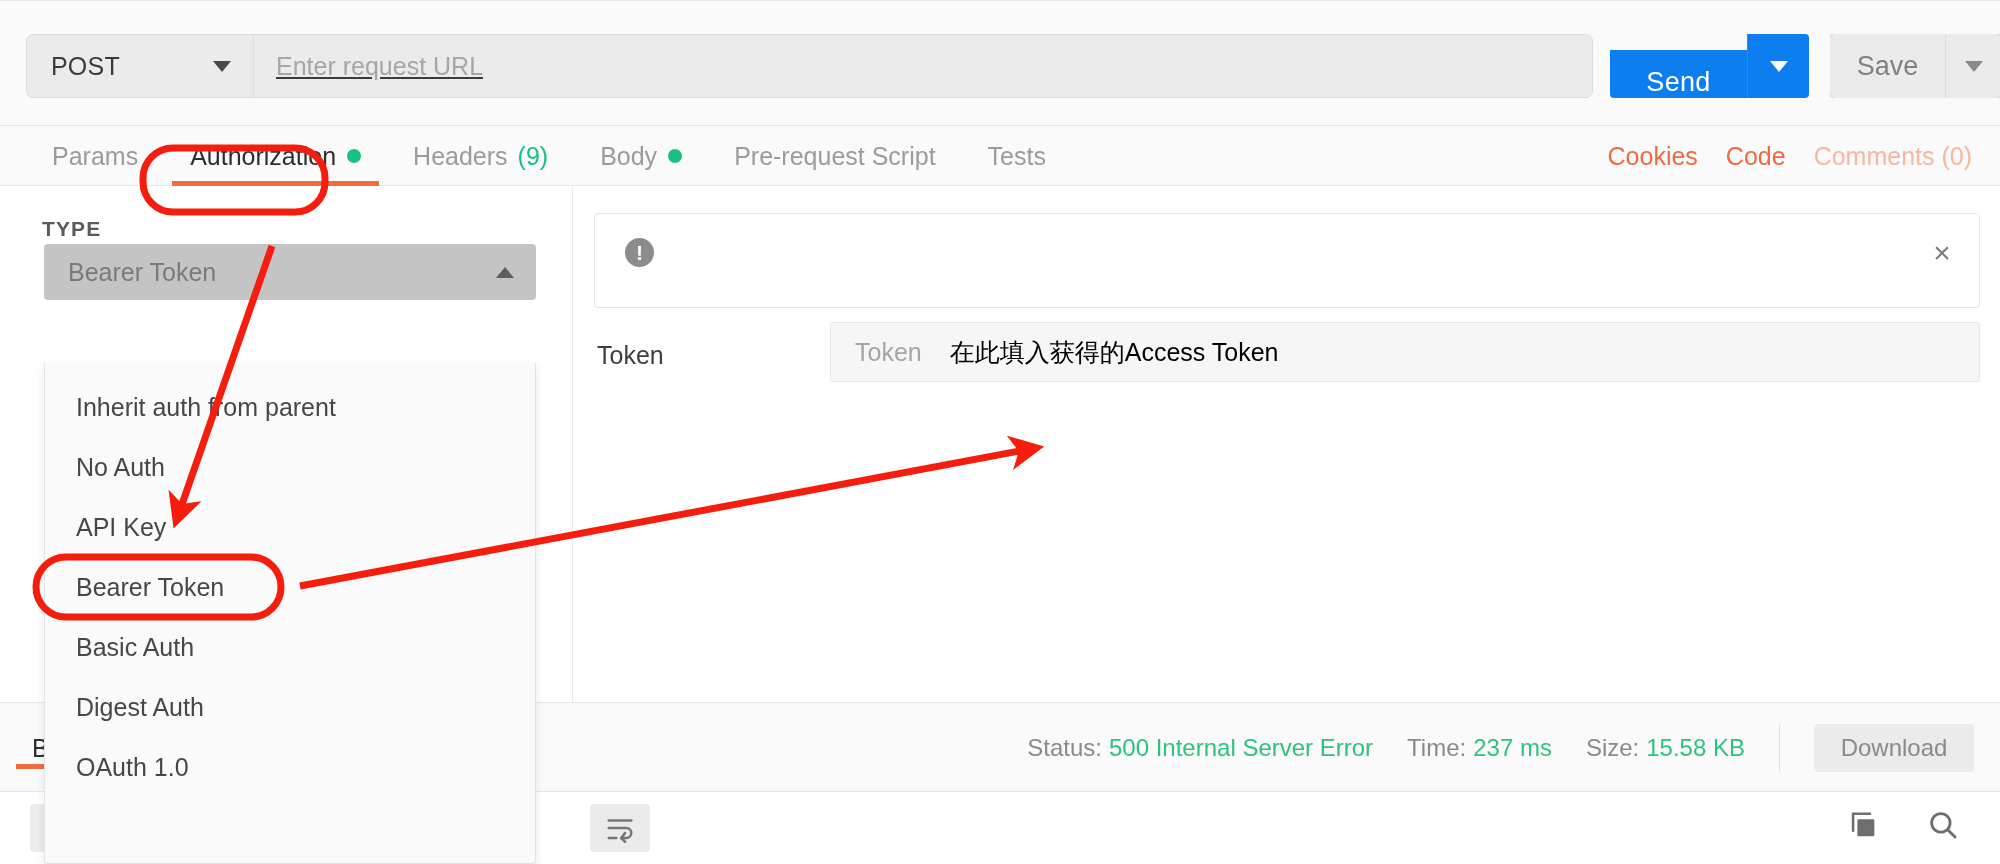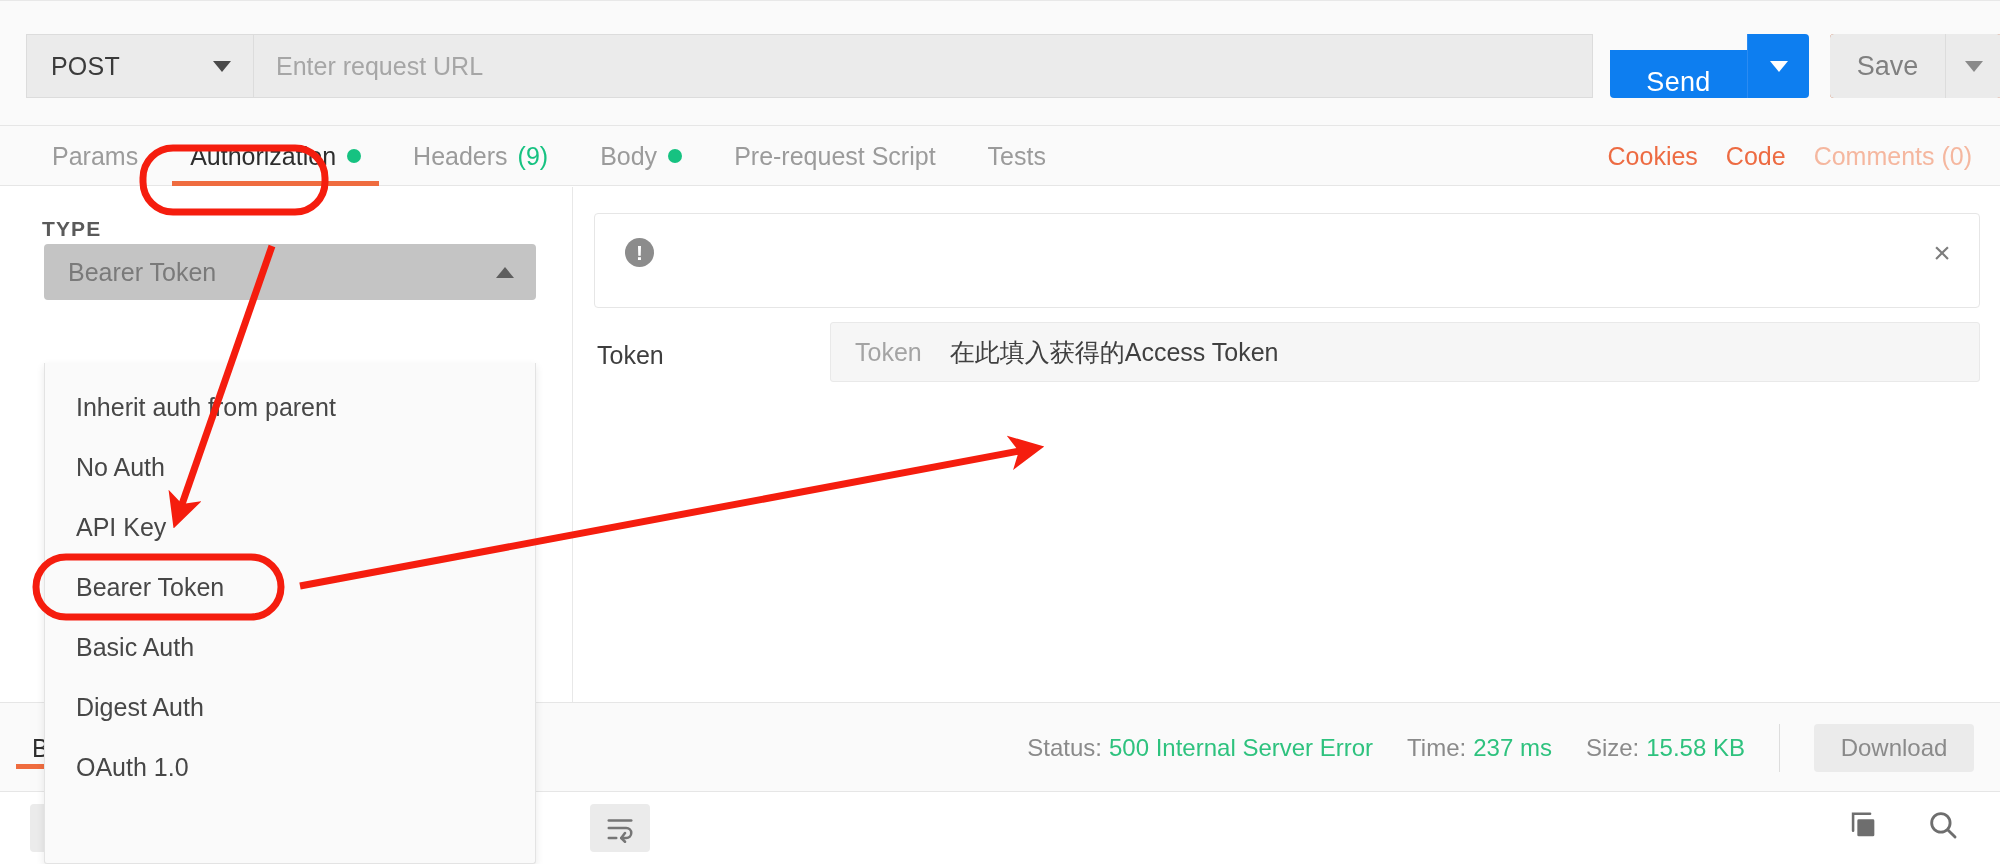--- a/index.html
+++ b/index.html
@@ -22,21 +22,21 @@
     background: #fafafa;
     border-top: 1px solid #e8e8e8;
     border-bottom: 1px solid #e6e6e6;
   }
   .method-url-group {
     position: absolute;
     left: 26px; top: 33px;
     width: 1567px; height: 64px;
     display: flex;
     border: 1px solid #dcdcdc;
-    border-radius: 0;
+    border-radius: 7px;
     background: #ebebeb;
     overflow: hidden;
   }
   .method-select {
     width: 227px; height: 100%;
     background: #ebebeb;
     display: flex; align-items: center;
     padding: 0 22px 0 24px;
     justify-content: space-between;
     border-right: 1px solid #dcdcdc;
@@ -52,20 +52,21 @@
     border-top: 11px solid #4a4a4a;
   }
   .url-input {
     flex: 1; height: 100%;
     background: #ebebeb;
     border: none; outline: none;
     padding: 0 22px;
     font-family: "Liberation Sans", sans-serif;
     font-size: 25px;
     color: #3b3b3b;
+    text-decoration: underline;
   }
   .url-input::placeholder { color: #a6a6a6; }
 
   .send-group {
     position: absolute;
     left: 1610px; top: 33px;
     height: 64px;
     display: flex;
     border-radius: 4px;
     overflow: hidden;
@@ -301,21 +302,21 @@
     border: 1px solid #e9e9e9;
     border-radius: 3px;
     display: flex; align-items: center;
     padding-left: 24px;
     cursor: text;
   }
   .token-placeholder {
     font-size: 25px; color: #a4a4a4;
   }
   .token-annotation {
-    font-size: 25px; color: #404040;
+    font-size: 25px; color: #000000;
     margin-left: 28px;
   }
 
   
   .status-bar {
     position: absolute;
     left: 0; top: 702px; width: 2000px; height: 90px;
     background: #fafafa;
     border-top: 1px solid #e6e6e6;
     border-bottom: 1px solid #e6e6e6;

